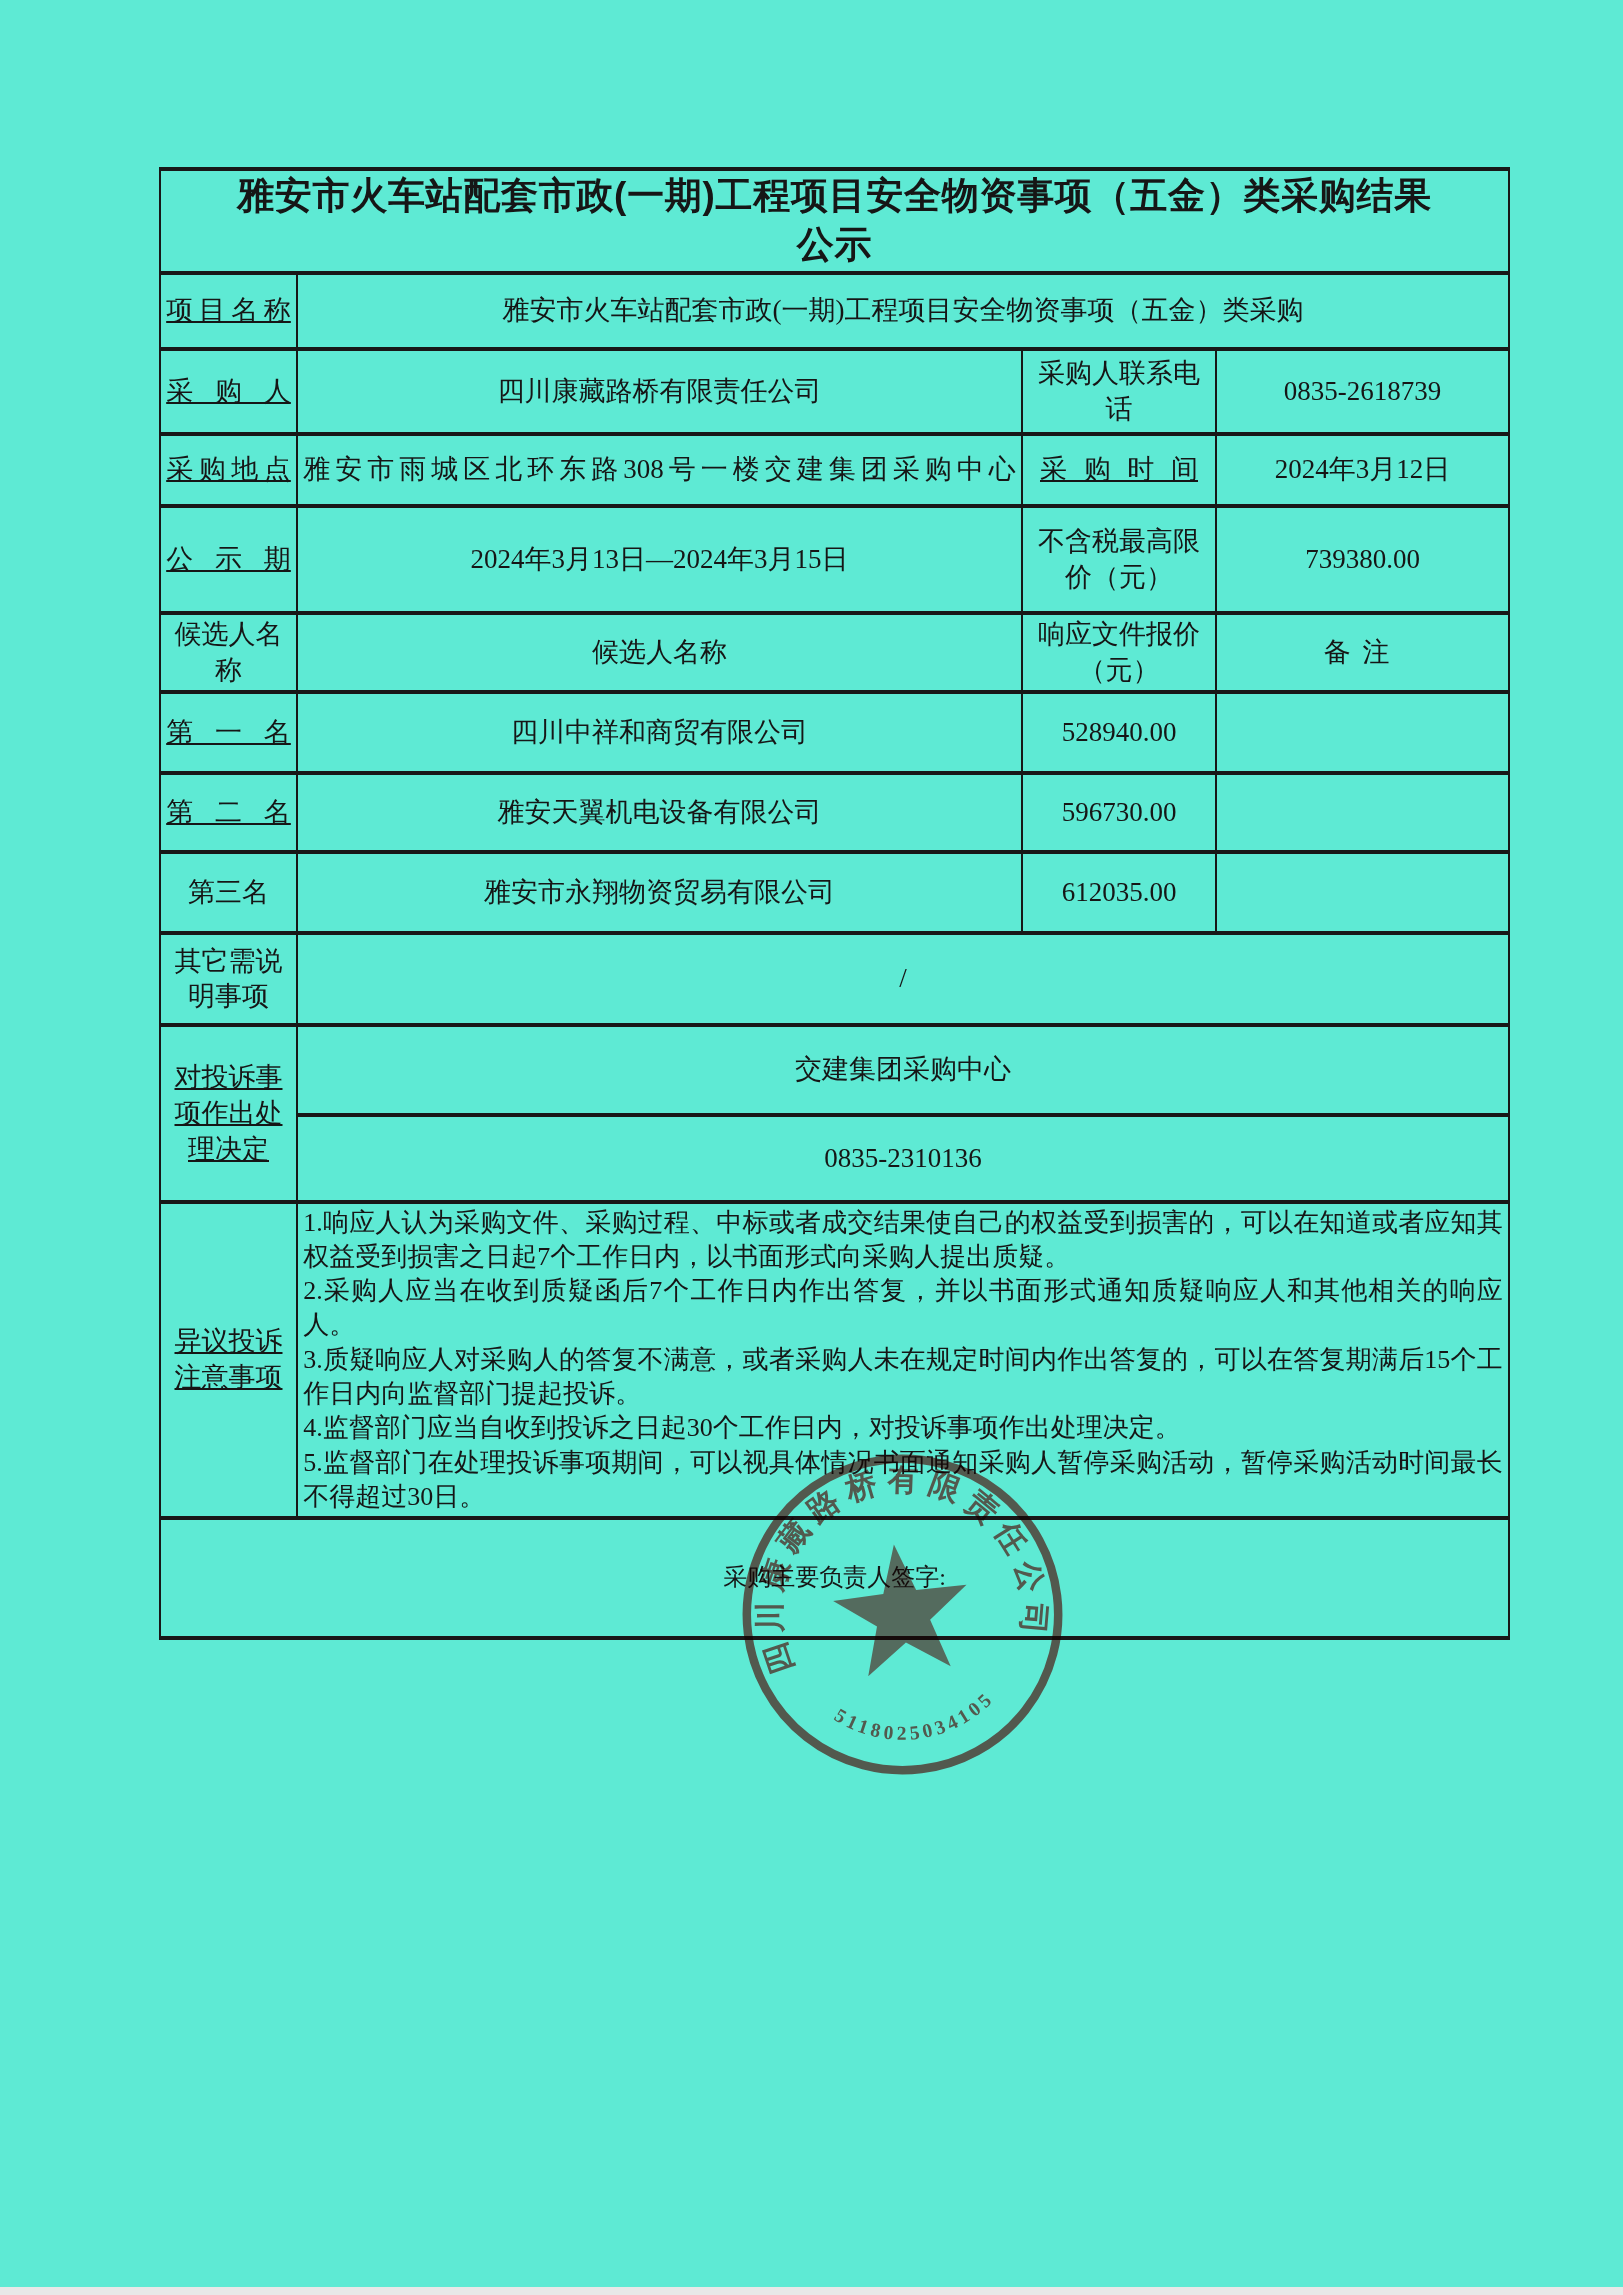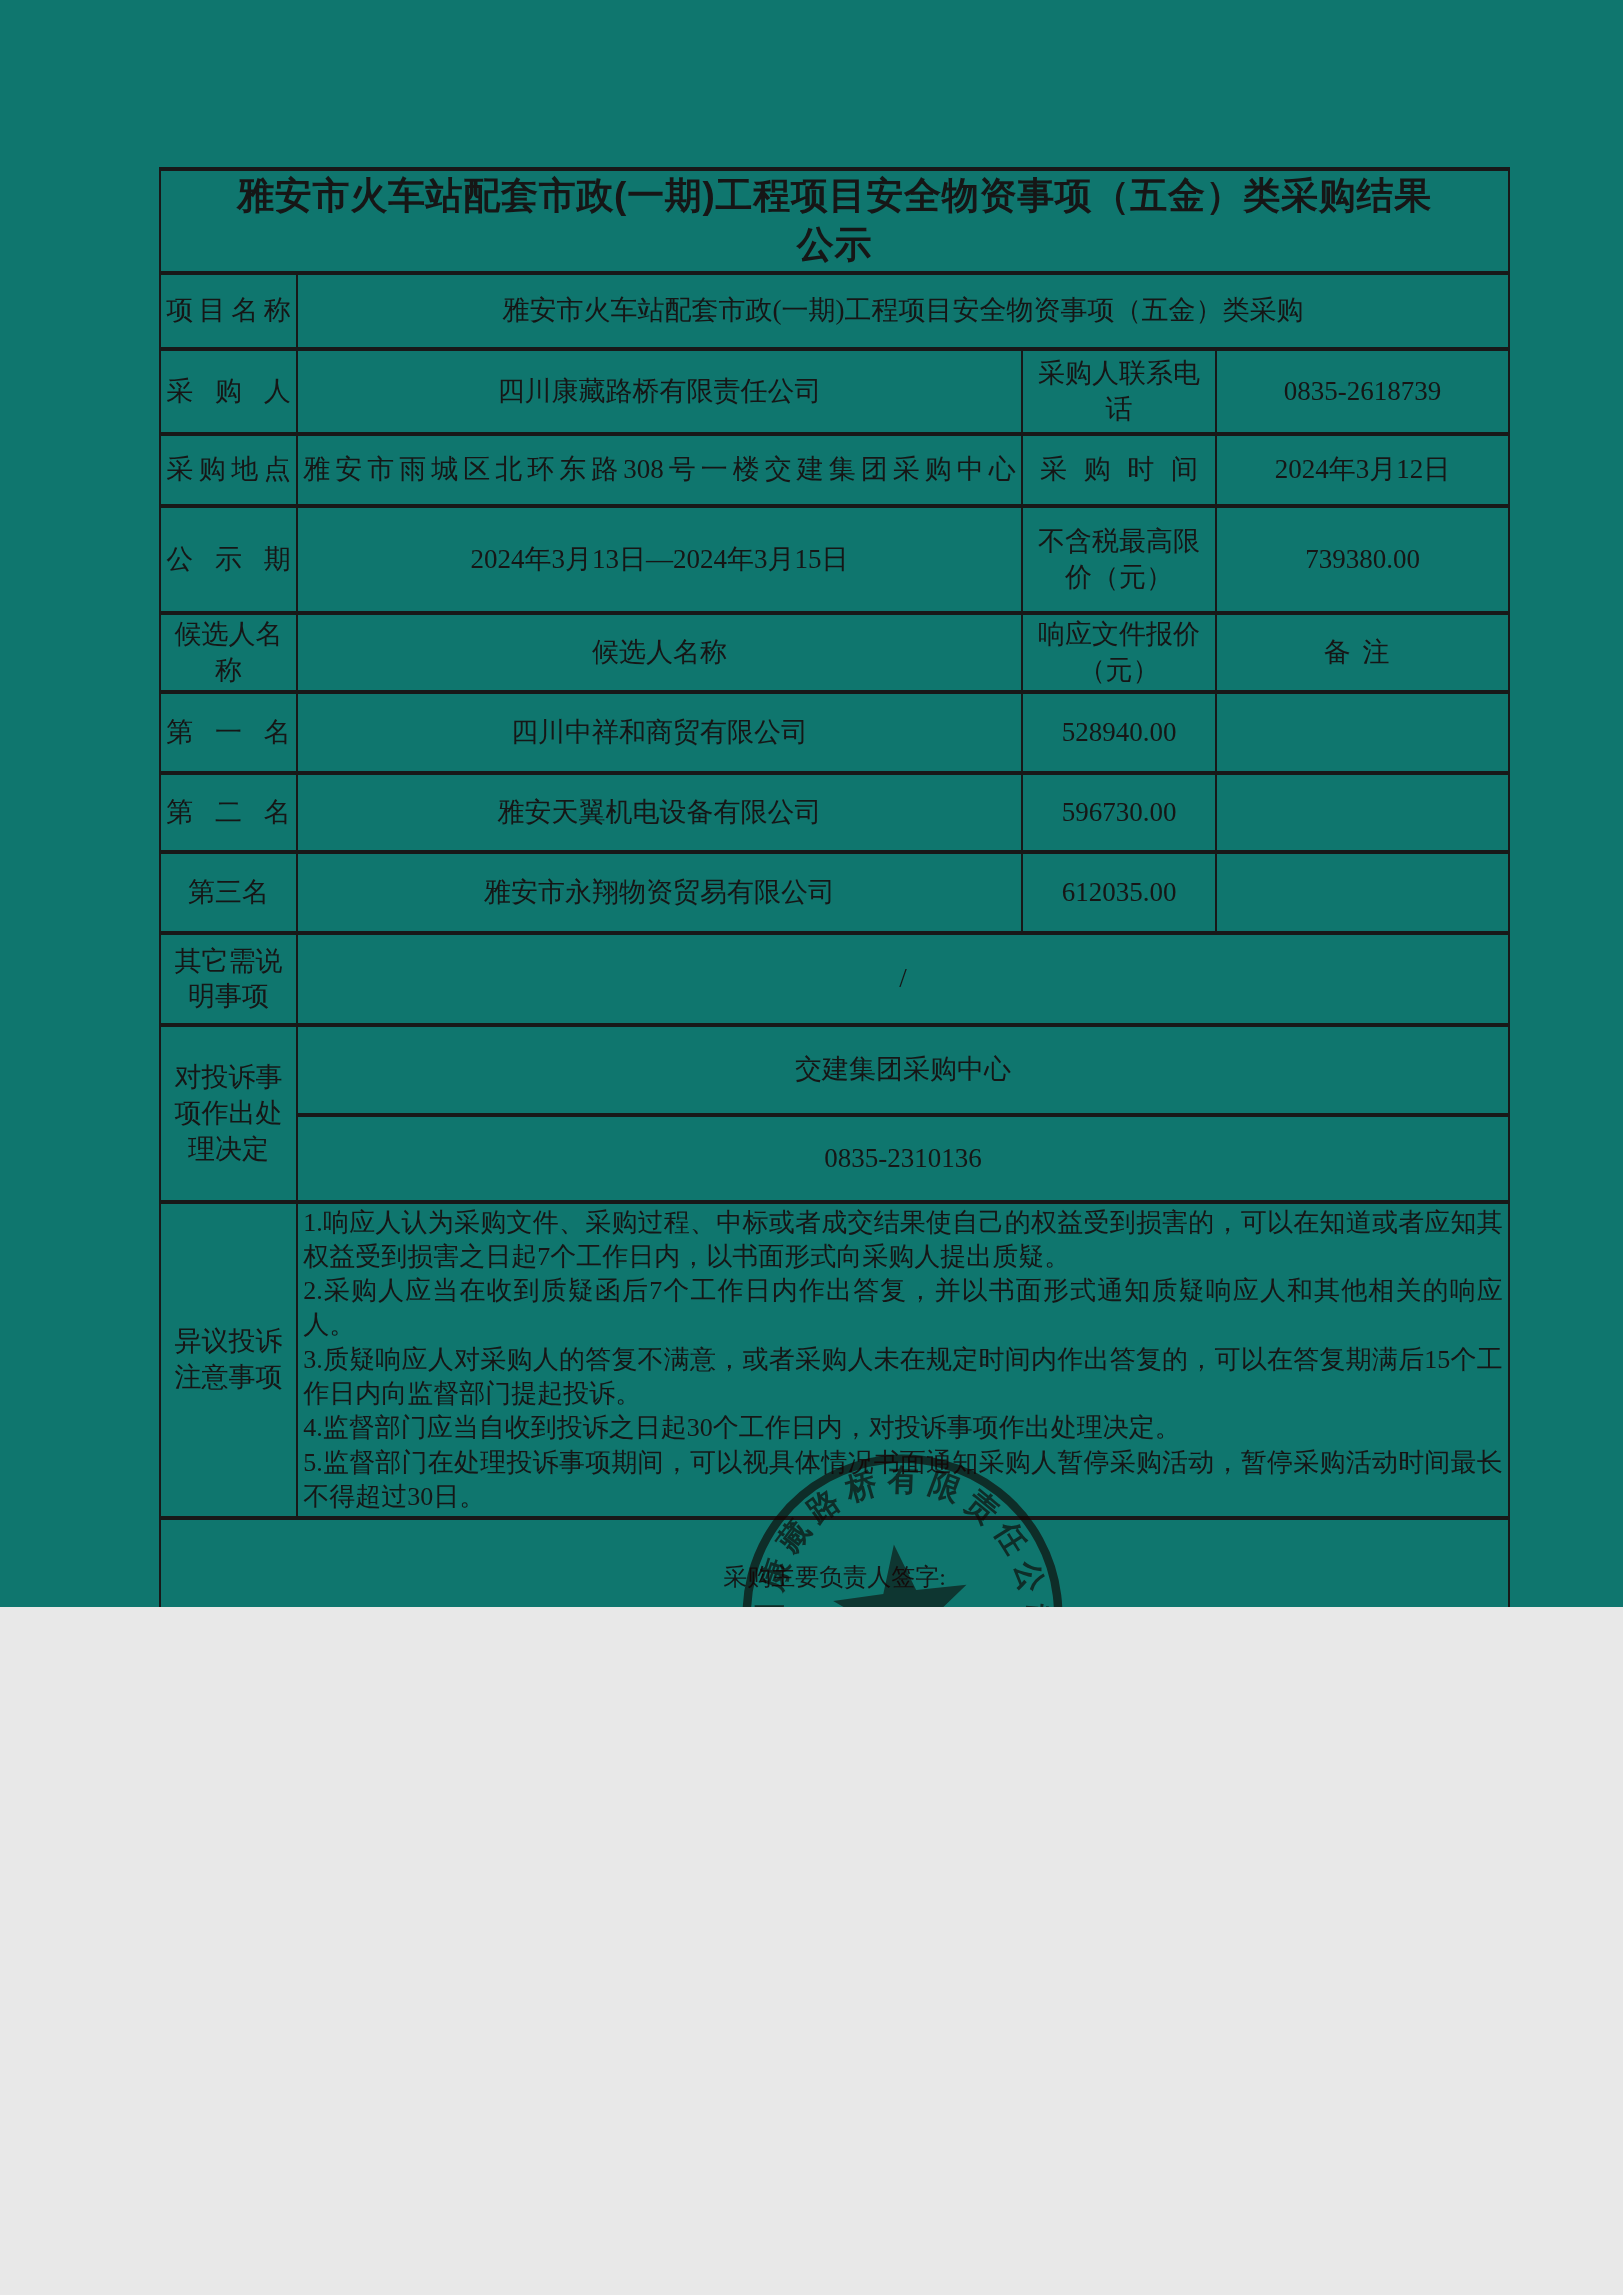--- a/index.html
+++ b/index.html
@@ -1,20 +1,20 @@
 <!DOCTYPE html>
 <html style="font-size:10.5px"><head>
 <meta charset="utf-8">
 <style>
   html, body { margin: 0; padding: 0; background: #e8e8e8; }
   .page {
     position: relative;
     width: 1623px;
-    height: 1607px;
-    background: #0f766e;
+    height: 2287px;
+    background: #5eead4;
     font-family: "Liberation Serif", "DejaVu Serif", serif;
     color: #161616;
     overflow: hidden;
   }
   table.doc {
     position: absolute;
     left: 159px;
     top: 167px;
     width: 1348px;
     border-collapse: collapse;
@@ -33,21 +33,21 @@
   }
   td.title-cell {
     font-family: "Liberation Sans", "DejaVu Sans", sans-serif;
     font-weight: 700;
     font-size: 37px;
     line-height: 1.34;
     letter-spacing: 0.7px;
     padding: 3.9px 6.5px;
   }
   .stretch { text-align: justify; text-justify: inter-ideograph; text-align-last: justify; }
-  td.lbl { padding: 1.3px 7.9px; }
+  td.lbl { padding: 1.3px 7.9px; text-decoration: underline; }
   td.lbl-left { text-align: left; padding: 1.3px 2.6px 1.3px 5.2px; }
   td.val-stretch { text-align: justify; text-align-last: justify; padding: 1.3px 3.9px; margin-left: 8px; }
   td.remark-hdr { letter-spacing: 11.8px; }
   td.notice-cell {
     text-align: left;
     vertical-align: top;
     padding: 6.5px 10.5px 3.9px 11.8px;
     font-size: 26px;
     line-height: 1.45;
     margin-left: 12px;

